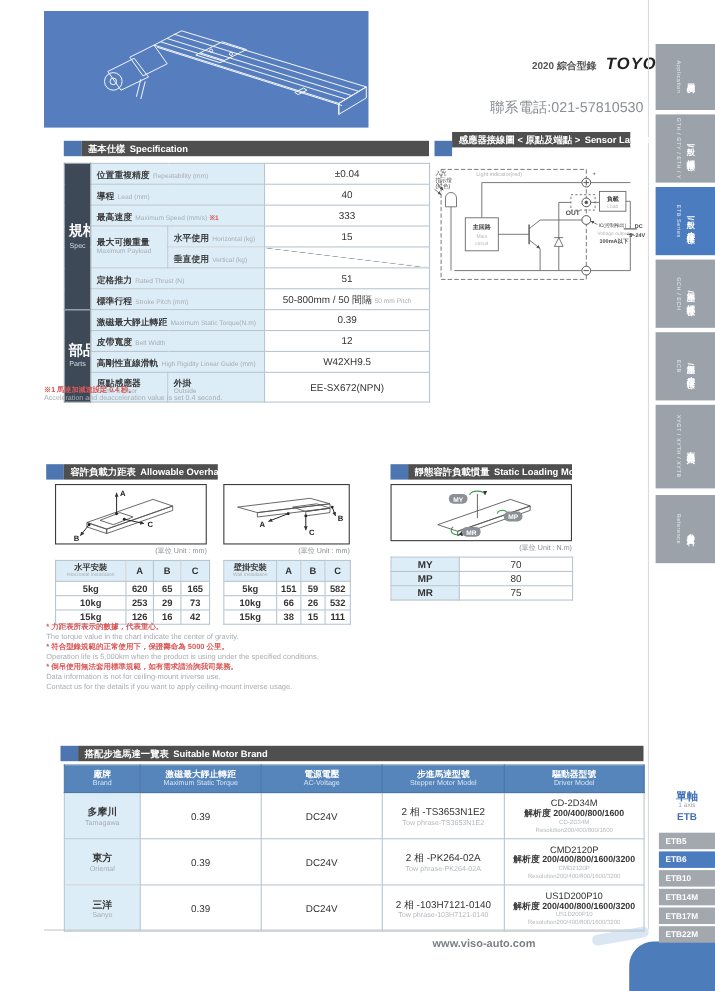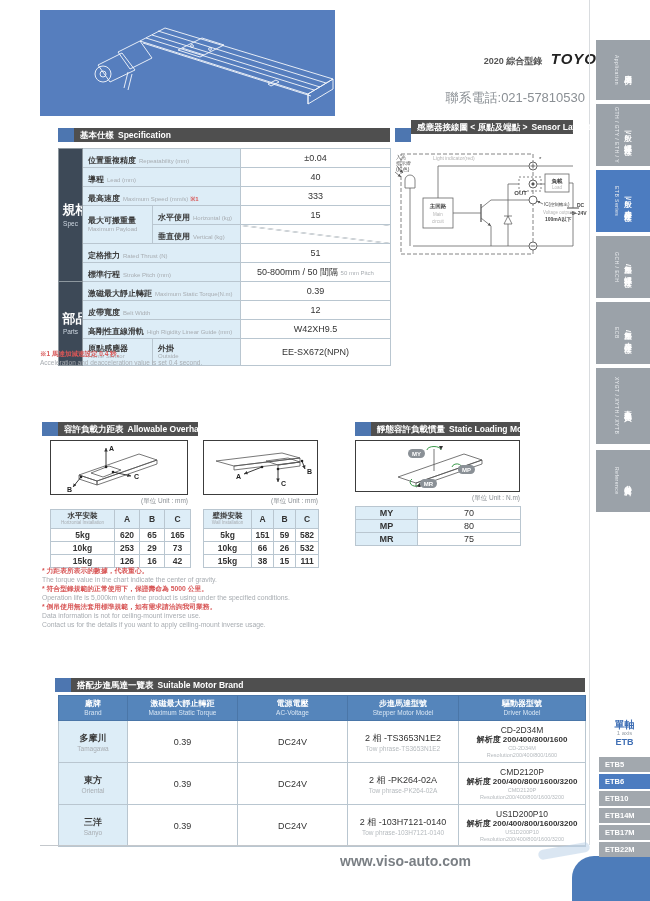--- a/index.html
+++ b/index.html
@@ -70,21 +70,21 @@
   .m-val{font-size:9px;color:#333;}
   .l1{display:block;font-size:9px;color:#333;}
   .l2{display:block;font-size:6.5px;color:#b5babe;}
   .d1{display:block;font-size:8.5px;color:#333;line-height:1.25;}
   .d2{display:block;font-size:8px;color:#333;font-weight:bold;line-height:1.25;}
   .d3{display:block;font-size:5.5px;color:#b5babe;line-height:1.2;}
   .d4{display:block;font-size:5.5px;color:#b5babe;line-height:1.2;}
 
   
   .footer-line{position:absolute;left:40px;top:845px;width:545px;height:1px;background:#c4c8cc;}
-  .website{position:absolute;left:340px;top:853px;width:200px;text-align:left;font-size:14px;font-weight:bold;color:#7a7f84;}
+  .website{position:absolute;left:340px;top:853px;width:200px;text-align:center;font-size:10px;font-weight:bold;color:#7a7f84;}
   .corner-box{position:absolute;left:572px;top:856px;width:78px;height:45px;background:#4d7cba;border-top-left-radius:22px;}
   .corner-wisp{position:absolute;left:538px;top:846px;width:52px;height:10px;background:#bcd2e8;border-radius:6px;transform:rotate(-10deg);opacity:.55;}
 
   
   .side-tab{position:absolute;left:596px;width:54px;background:#9ba2a9;display:flex;flex-direction:row;
             align-items:center;justify-content:center;gap:3px;box-sizing:border-box;}
   .side-tab.active{background:#4c7cc0;}
   .tab-zh{writing-mode:vertical-rl;text-orientation:mixed;font-size:7.5px;font-weight:bold;color:#fff;letter-spacing:1px;}
   .tab-en{writing-mode:vertical-rl;text-orientation:mixed;font-size:5px;color:#e9ecef;letter-spacing:.5px;}
   .series-head{position:absolute;left:599px;top:719px;width:51px;text-align:center;line-height:1.1;}

